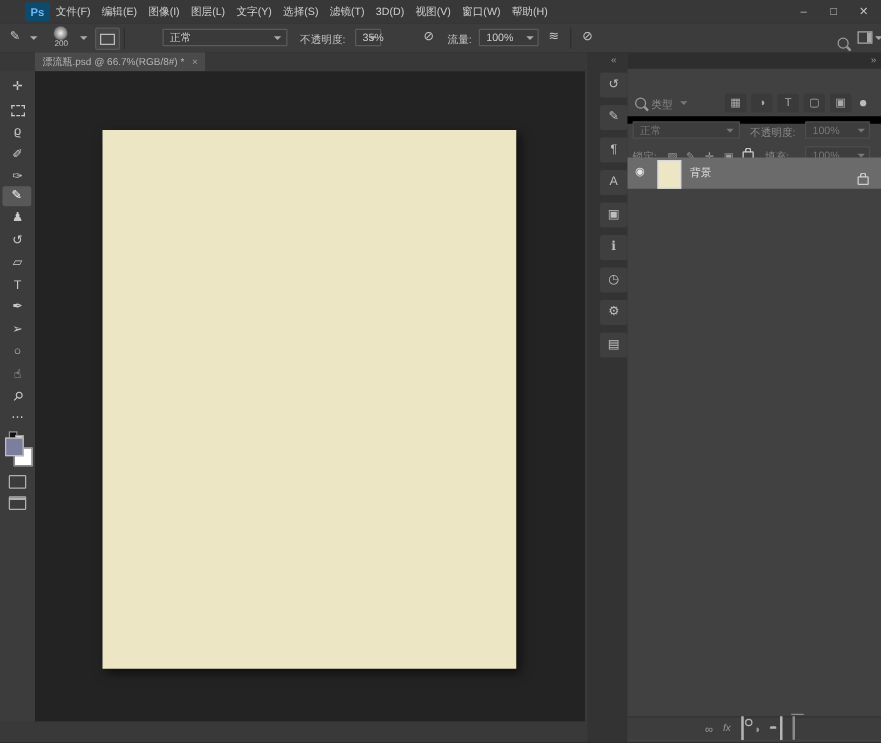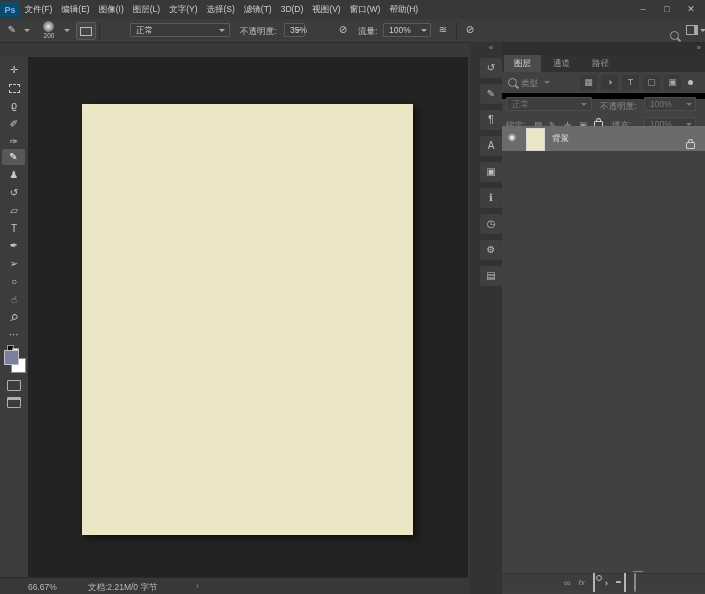--- a/index.html
+++ b/index.html
@@ -3,21 +3,21 @@
 <meta charset="utf-8">
 <style>
   html,body{margin:0;padding:0;background:#222;}
   .app{position:relative;width:705px;height:594px;background:#393939;overflow:hidden;
        font-family:"Liberation Sans","DejaVu Sans",sans-serif;user-select:none;}
   .abs{position:absolute;}
   
   .menubar{position:absolute;left:0;top:0;width:705px;height:19px;background:#383838;
            border-bottom:1px solid #2a2a2a;display:flex;align-items:center;}
   .pslogo{width:20px;height:15px;background:#0c4a6e;color:#6cb8f0;font-size:9px;font-weight:bold;
-          display:flex;align-items:center;justify-content:center;margin-left:0;border-radius:1px;}
+          display:flex;align-items:center;justify-content:center;margin-left:20px;border-radius:1px;}
   .menu-item{color:#cfcfcf;font-size:8.5px;padding:0 4.5px;line-height:19px;white-space:nowrap;}
   .winctl{margin-left:auto;display:flex;color:#bdbdbd;font-size:9px;margin-right:2px;}
   .winctl span{width:24px;text-align:center;line-height:19px;}
   .optionsbar{position:absolute;left:0;top:19px;width:705px;height:23px;background:#3c3c3c;
               border-bottom:1px solid #2a2a2a;}
   .olabel{position:absolute;top:7px;color:#c2c2c2;font-size:8.5px;white-space:nowrap;}
   .sel{position:absolute;top:4px;height:14px;background:#3a3a3a;border:1px solid #5a5a5a;
        border-radius:1px;color:#cccccc;font-size:8.5px;line-height:13px;padding:0 5px;box-sizing:border-box;}
   .chev{position:absolute;width:0;height:0;border-left:3px solid transparent;border-right:3px solid transparent;
         border-top:3px solid #aaaaaa;}
@@ -156,20 +156,26 @@
     </div>
     <div class="abs" style="left:670px;top:7px;">
       <span class="mag" style="display:inline-block;"></span>
     </div>
     <div class="abs" style="left:686px;top:6px;">
       <span class="wsic"></span>
       <span class="chev" style="left:14px;top:4px;"></span>
     </div>
   </div>
 
+  <div class="tabbar">
+    <div class="doctab">
+      <span>漂流瓶.psd @ 66.7%(RGB/8#) *</span>
+      <span style="color:#9a9a9a;">×</span>
+    </div>
+  </div>
 
   <div class="toolbar">
     <div class="tool" style="top:5px;"><span>✛</span></div>
     <div class="tool" style="top:23px;"><span class="marq"></span></div>
     <div class="tool" style="top:41px;"><span>ϱ</span></div>
     <div class="tool" style="top:59px;"><span>✐</span></div>
     <div class="tool" style="top:77px;"><span>✑</span></div>
     <div class="tool active" style="top:92px;"><span>✎</span></div>
     <div class="tool" style="top:110px;"><span>♟</span></div>
     <div class="tool" style="top:128px;"><span>↺</span></div>
@@ -189,46 +195,36 @@
       <span class="fgswatch" style="background:#7b7e9d;"></span>
       <span class="bgswatch"></span>
     </div>
     <div class="tool" style="top:320px;"><span class="qmask"></span></div>
     <div class="tool" style="top:337px;"><span class="scrmode"></span></div>
   </div>
 
   <div class="canvas"></div>
   <div class="document"></div>
 
-  <div class="statusbar">
-    <span class="abs" style="left:28px;top:4px;">66.67%</span>
-    <span class="abs" style="left:88px;top:4px;">文档:2.21M/0 字节</span>
-    <span class="abs" style="left:196px;top:3px;color:#9a9a9a;">›</span>
-  </div>
 
   <div class="rightside">
     <div class="dockhead">«</div>
     <div class="dbtn" style="top:16px;"><span>↺</span></div>
     <div class="dbtn" style="top:42px;"><span>✎</span></div>
     <div class="dbtn" style="top:68px;"><span>¶</span></div>
     <div class="dbtn" style="top:94px;"><span>A</span></div>
     <div class="dbtn" style="top:120px;"><span>▣</span></div>
     <div class="dbtn" style="top:146px;"><span>ℹ</span></div>
     <div class="dbtn" style="top:172px;"><span>◷</span></div>
     <div class="dbtn" style="top:198px;"><span>⚙</span></div>
     <div class="dbtn" style="top:224px;"><span>▤</span></div>
 
     <div class="panel">
       <div class="phead">
         <span style="position:absolute;right:4px;">»</span>
-      </div>
-      <div class="ptabs">
-        <div class="ptab active" style="left:2px;">图层</div>
-        <div class="ptab" style="left:41px;">通道</div>
-        <div class="ptab" style="left:80px;">路径</div>
       </div>
 
       <div class="prow" style="top:30px;height:21px;border-bottom:6px solid #000000;">
         <span class="mag" style="position:absolute;left:6px;top:6px;"></span>
         <span class="abs" style="left:19px;top:6px;">类型</span>
         <span class="chev" style="left:42px;top:9px;border-top-color:#777;"></span>
         <div class="ficon" style="left:78px;"><span>▦</span></div>
         <div class="ficon" style="left:99px;"><span>◑</span></div>
         <div class="ficon" style="left:120px;"><span>T</span></div>
         <div class="ficon" style="left:141px;"><span>▢</span></div>

